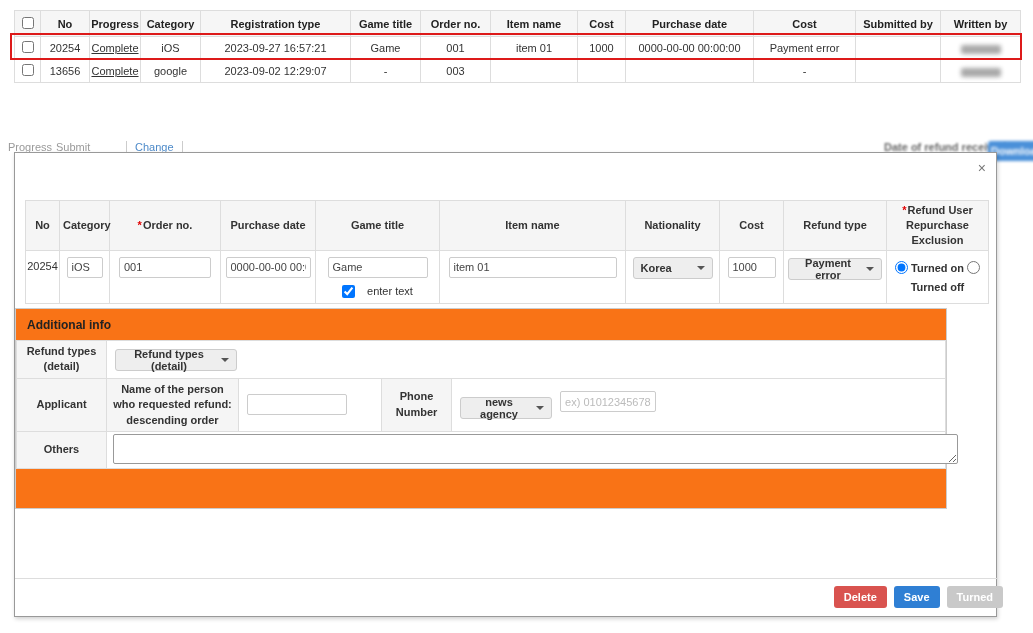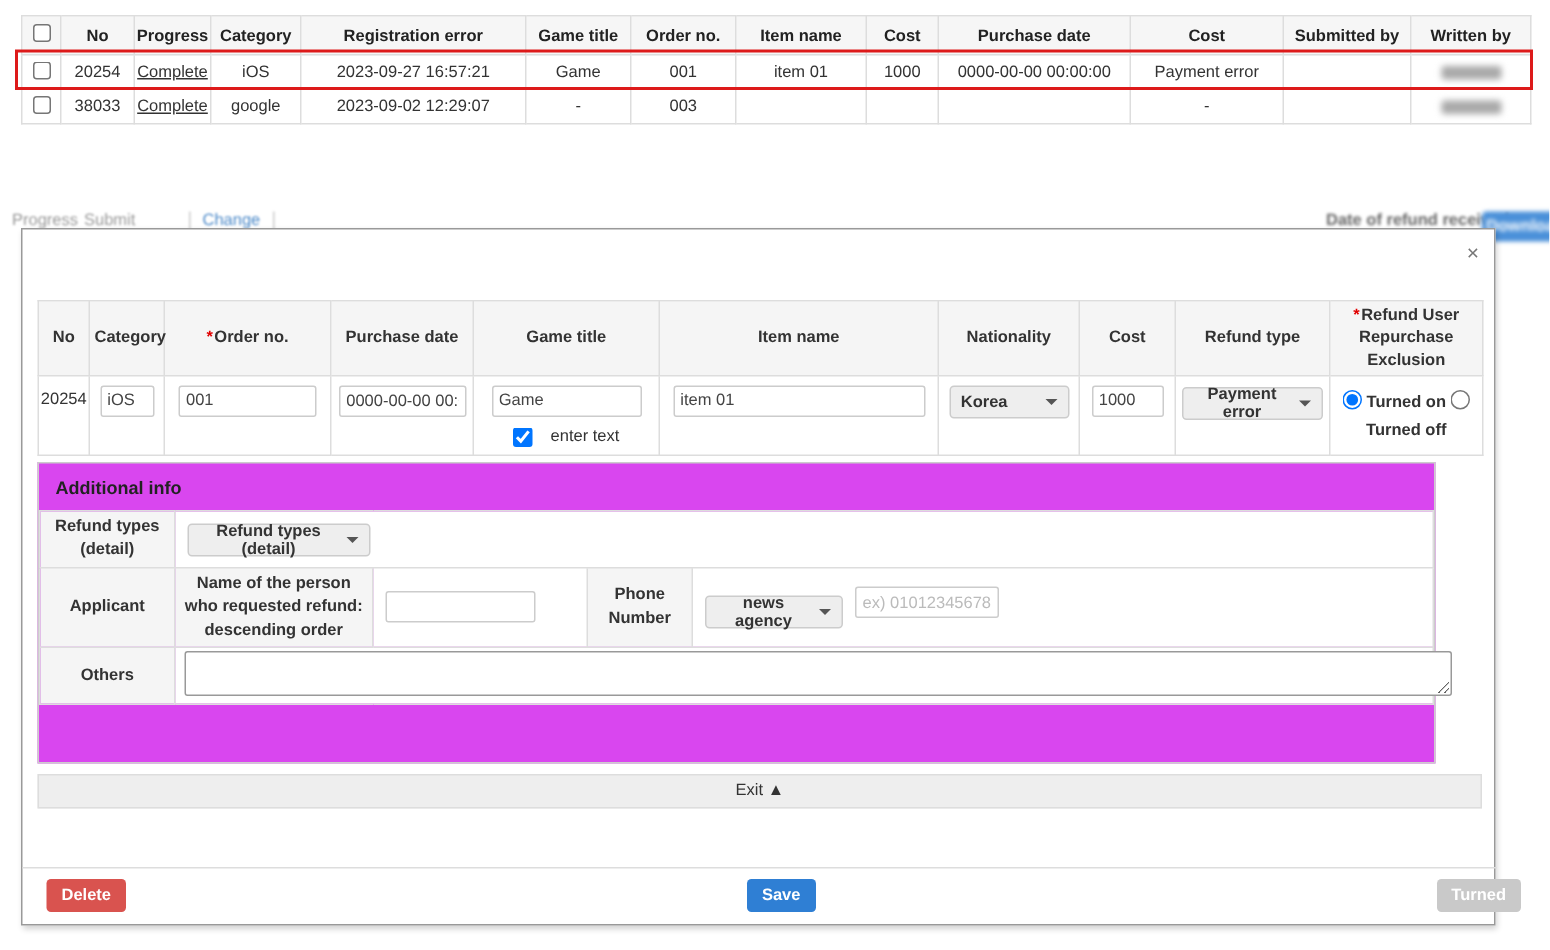--- a/index.html
+++ b/index.html
@@ -36,39 +36,39 @@
   .req { color:#e00000; font-weight:bold; margin-right:1px; }
   input.txt { border:1px solid #ccc; border-radius:2px; height:21px; font-size:11px; padding:0 4px; color:#444; font-family:"Liberation Sans",sans-serif; }
   .ddl { display:inline-flex; align-items:center; justify-content:space-between; gap:6px; background:#eee; border:1px solid #ccc; border-radius:3px;
          height:22px; padding:0 7px; font-size:11px; font-weight:bold; color:#333; cursor:pointer; font-family:"Liberation Sans",sans-serif; }
   .caret { width:0; height:0; border-left:4px solid transparent; border-right:4px solid transparent; border-top:4px solid #555; }
   .sub-check { margin-top:7px; font-size:11px; color:#333; display:flex; align-items:center; justify-content:center; gap:12px; }
   .radio-wrap { width:98px; margin:2px auto 0; font-weight:bold; font-size:11px; line-height:1.8; text-align:center; }
   .radio-wrap input { vertical-align:-2px; }
 
   
-  .addl { position:absolute; left:10px; top:155px; width:932px; height:201px; border:1px solid #ccc; background:#d946ef; }
+  .addl { position:absolute; left:0; top:155px; width:932px; height:201px; border:1px solid #ccc; background:#f97316; }
   .addl-title { padding:9px 11px 8px; font-size:12px; font-weight:bold; color:#222; }
   table.addl-t { border-collapse:collapse; table-layout:fixed; width:100%; font-size:11px; }
   table.addl-t th { background:#f5f5f5; border:1px solid #ddd; font-weight:bold; text-align:center; vertical-align:middle; padding:3px; line-height:1.4; }
   table.addl-t td { border:1px solid #ddd; background:#fff; vertical-align:middle; text-align:left; padding:4px 0 4px 8px; }
   .name-input { width:100px; height:26px; }
   .phone-input { width:96px; height:24px; }
   .phone-input::placeholder { color:#bbb; }
   .user-th { position:relative; }
   .user-th input { position:absolute; left:5px; top:20px; }
   .user-th span { display:inline-block; width:62px; }
 
   textarea.others { width:845px; height:30px; margin:2px 0 2px 6px; border:1px solid #999; border-radius:2px; font-size:11px; padding:2px 4px;
                     font-family:"Liberation Sans",sans-serif; resize:both; }
 
   .exit-bar { position:absolute; left:10px; top:363px; width:963px; height:23px; background:#eee; border:1px solid #ddd; text-align:center;
               font-size:11px; color:#333; line-height:21px; cursor:pointer; }
   .footer-line { position:absolute; left:0; top:425px; width:983px; border-top:1px solid #ddd; }
-  .footer-btns { position:absolute; left:16px; top:433px; width:983px; display:flex; justify-content:space-between; gap:25px; }
+  .footer-btns { position:absolute; left:5px; top:433px; width:983px; display:flex; justify-content:flex-end; gap:7px; }
   .btn { height:22px; padding:0 10px; border:none; border-radius:3px; color:#fff; font-size:11px; font-weight:bold; cursor:pointer; font-family:"Liberation Sans",sans-serif; }
   .btn-delete { background:#d9534f; }
   .btn-save { background:#2f7fd4; }
   .btn-close { background:#c9c9c9; }
 </style>
 </head>
 <body>
 
 <div class="page">
 
@@ -88,21 +88,21 @@
           <col style="width:102px">
           <col style="width:85px">
           <col style="width:80px">
       </colgroup>
       <thead>
         <tr>
           <th><input class="cb" type="checkbox" style=""></th>
           <th>No</th>
           <th>Progress</th>
           <th>Category</th>
-          <th>Registration error</th>
+          <th>Registration type</th>
           <th>Game title</th>
           <th>Order no.</th>
           <th>Item name</th>
           <th>Cost</th>
           <th>Purchase date</th>
           <th>Cost</th>
           <th>Submitted by</th>
           <th>Written by</th>
         </tr>
       </thead>
@@ -117,21 +117,21 @@
           <td>001</td>
           <td>item 01</td>
           <td>1000</td>
           <td>0000-00-00 00:00:00</td>
           <td>Payment error</td>
           <td></td>
           <td><span class="redact"></span></td>
         </tr>
         <tr>
           <td><input class="cb" type="checkbox" style=""></td>
-          <td>38033</td>
+          <td>13656</td>
           <td><a class="link">Complete</a></td>
           <td>google</td>
           <td>2023-09-02 12:29:07</td>
           <td>-</td>
           <td>003</td>
           <td></td>
           <td></td>
           <td></td>
           <td>-</td>
           <td></td>
@@ -249,21 +249,20 @@
           </td>
         </tr>
         <tr style="height:36px">
           <th>Others</th>
           <td colspan="4" style="padding:0"><textarea class="others" style=""></textarea></td>
         </tr>
       </tbody>
         </table>
     </div>
 
-    <div class="exit-bar">Exit ▲</div>
 
     <div class="footer-line"></div>
     <div class="footer-btns">
       <button class="btn btn-delete">Delete</button>
       <button class="btn btn-save">Save</button>
       <button class="btn btn-close">Turned</button>
     </div>
   </div>
 
 </div>

